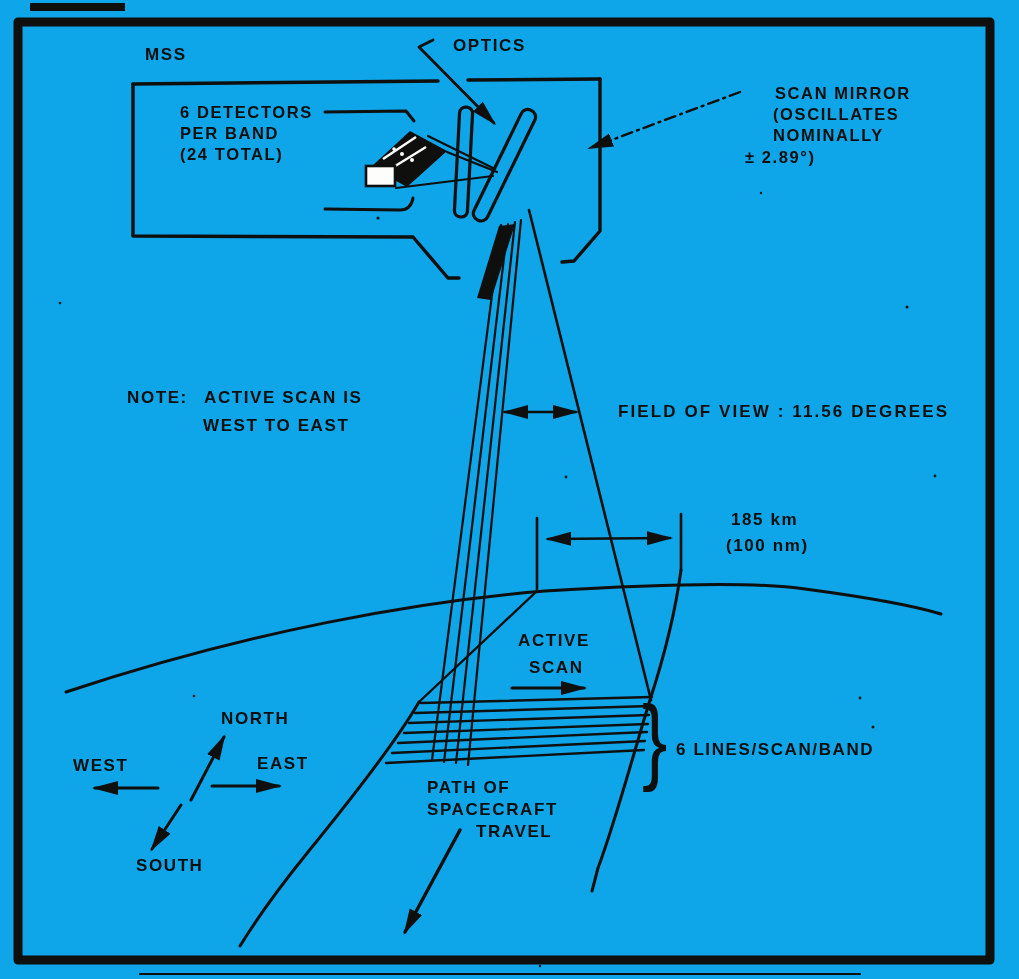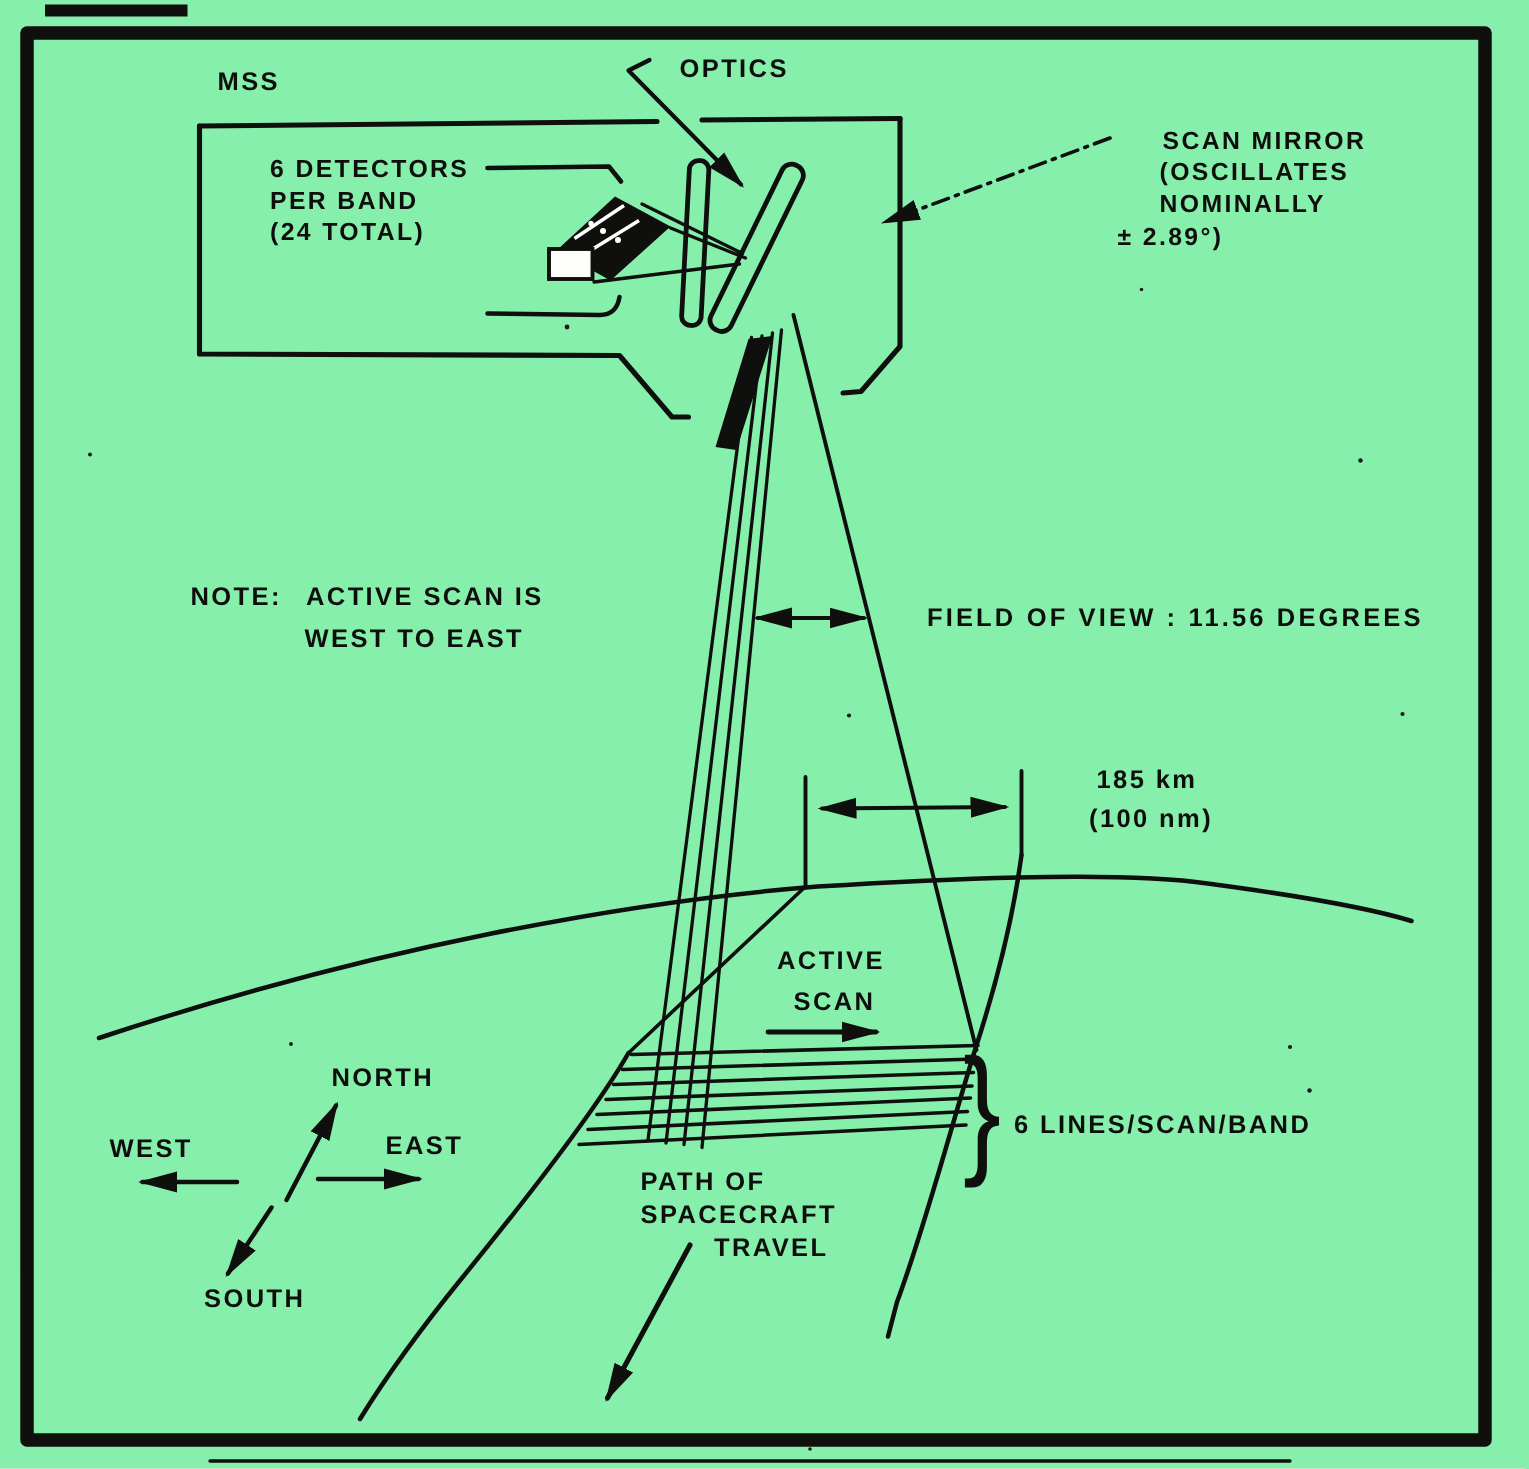--- a/index.html
+++ b/index.html
@@ -1,16 +1,16 @@
 <!DOCTYPE html>
 <html><head>
 <meta charset="utf-8">
 <style>
   html,body{margin:0;padding:0;background:#e8e8e4;}
-  .page{position:relative;width:1019px;height:979px;background:#86efac;overflow:hidden;
+  .page{position:relative;width:1019px;height:979px;background:#0ea5e9;overflow:hidden;
         font-family:"Liberation Sans", sans-serif;}
   svg{position:absolute;left:0;top:0;}
   .ln{stroke:#0f0f0d;fill:none;stroke-linecap:round;stroke-linejoin:round;}
   .t{fill:#0e0e0c;font-family:"Liberation Sans", sans-serif;font-weight:700;
      font-size:17px;letter-spacing:1.6px;}
   .t-small{font-size:16.5px;}
   .t-wide{letter-spacing:2.1px;}
 </style>
 </head>
 <body>

